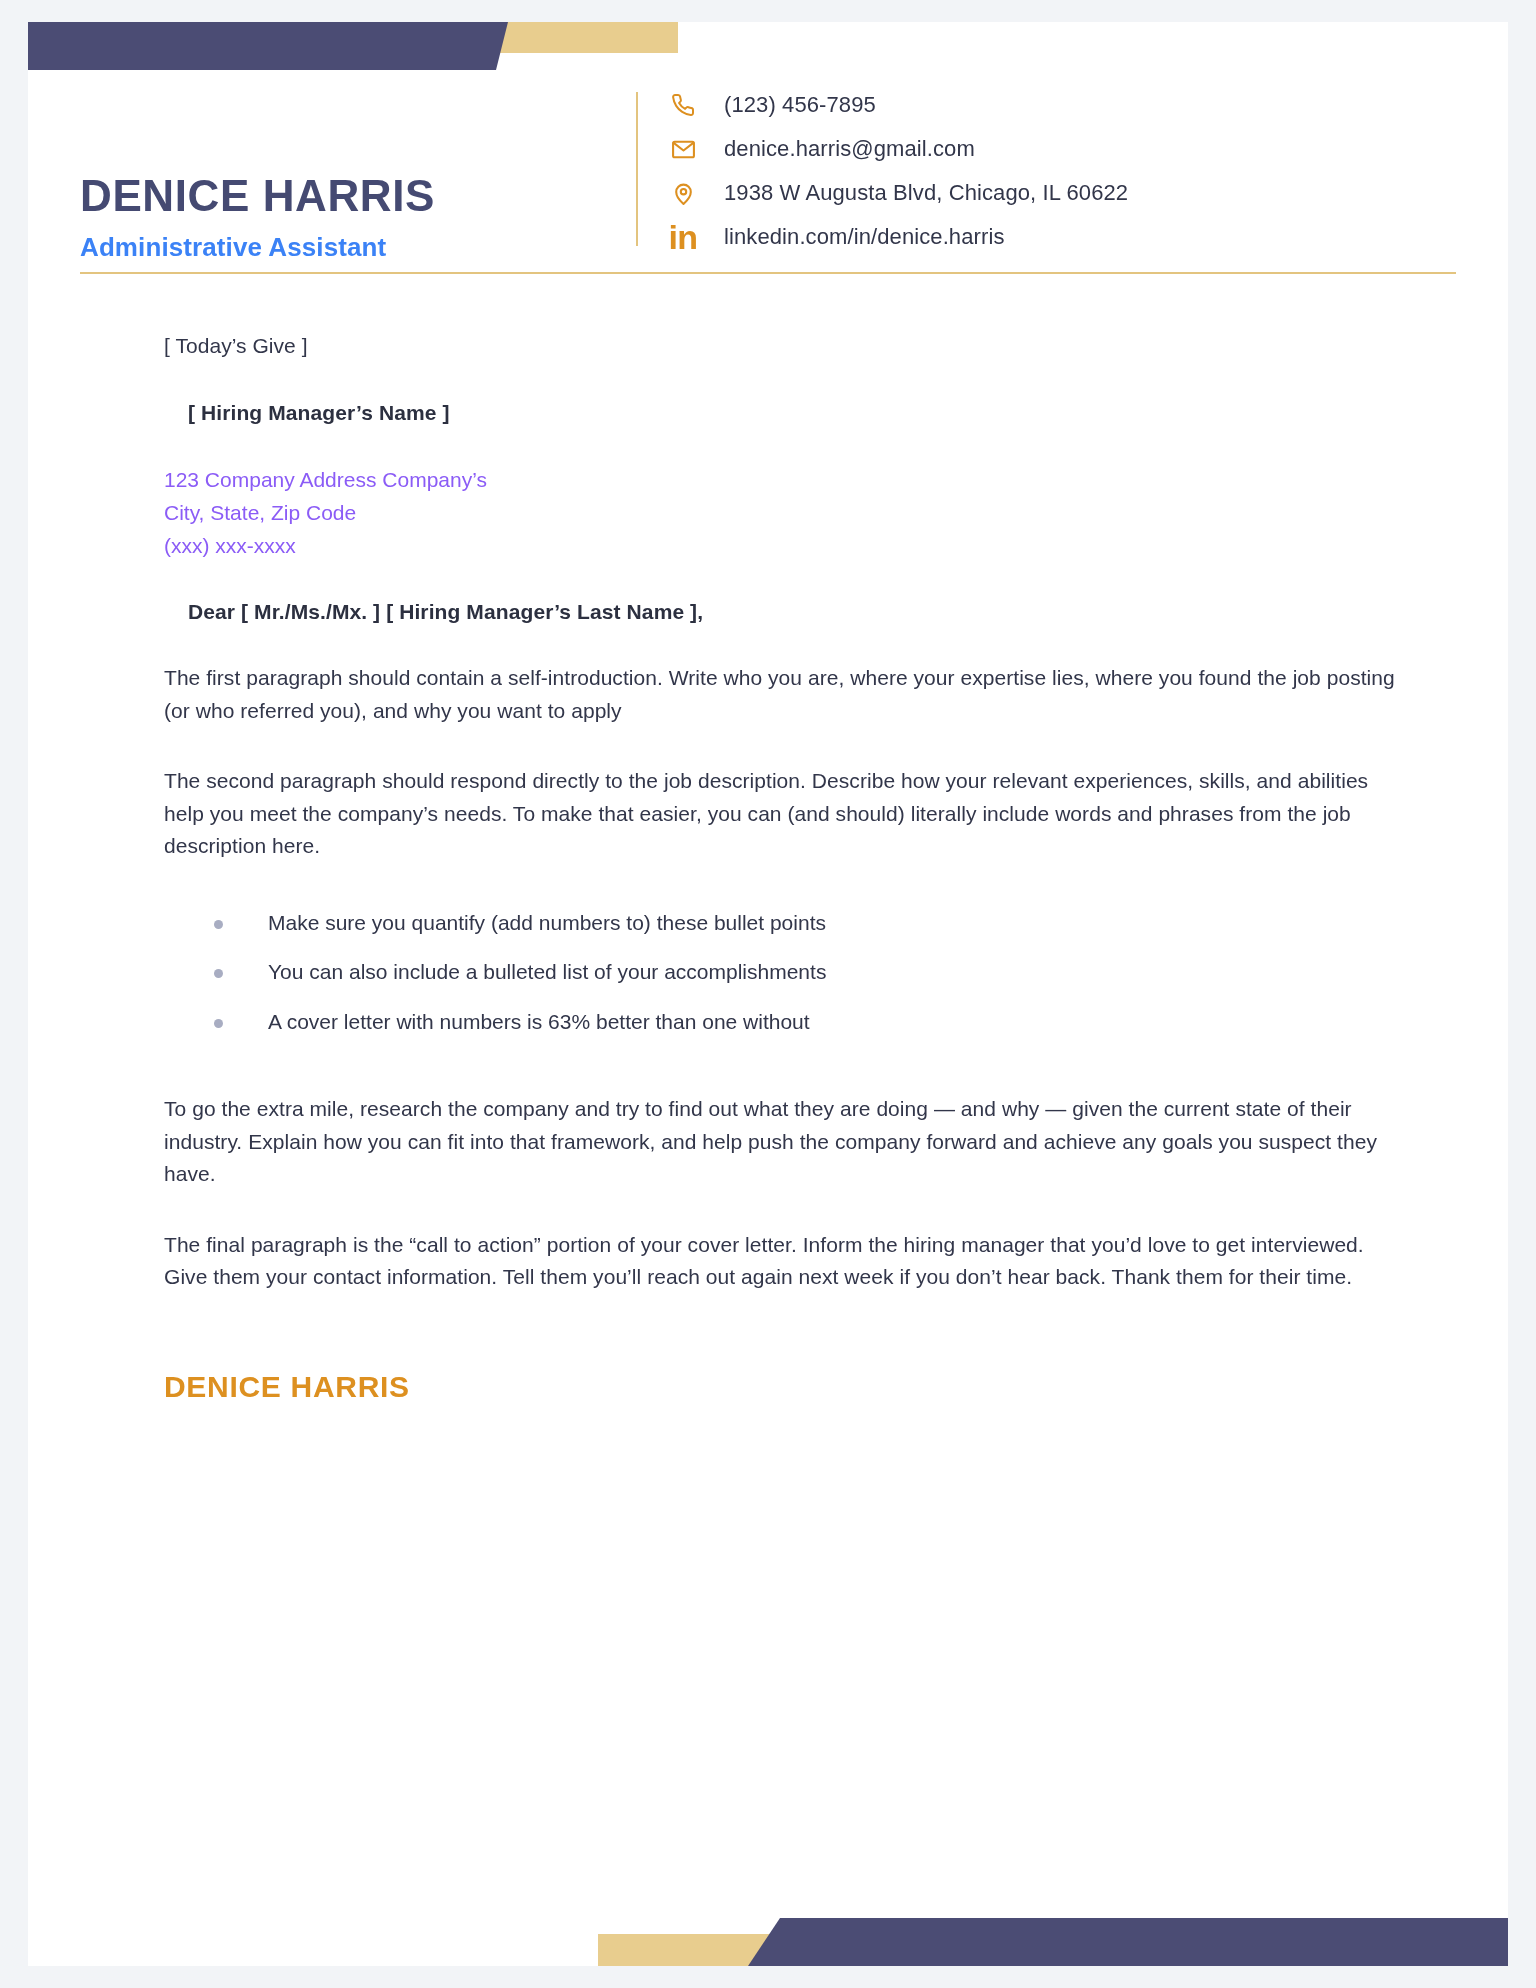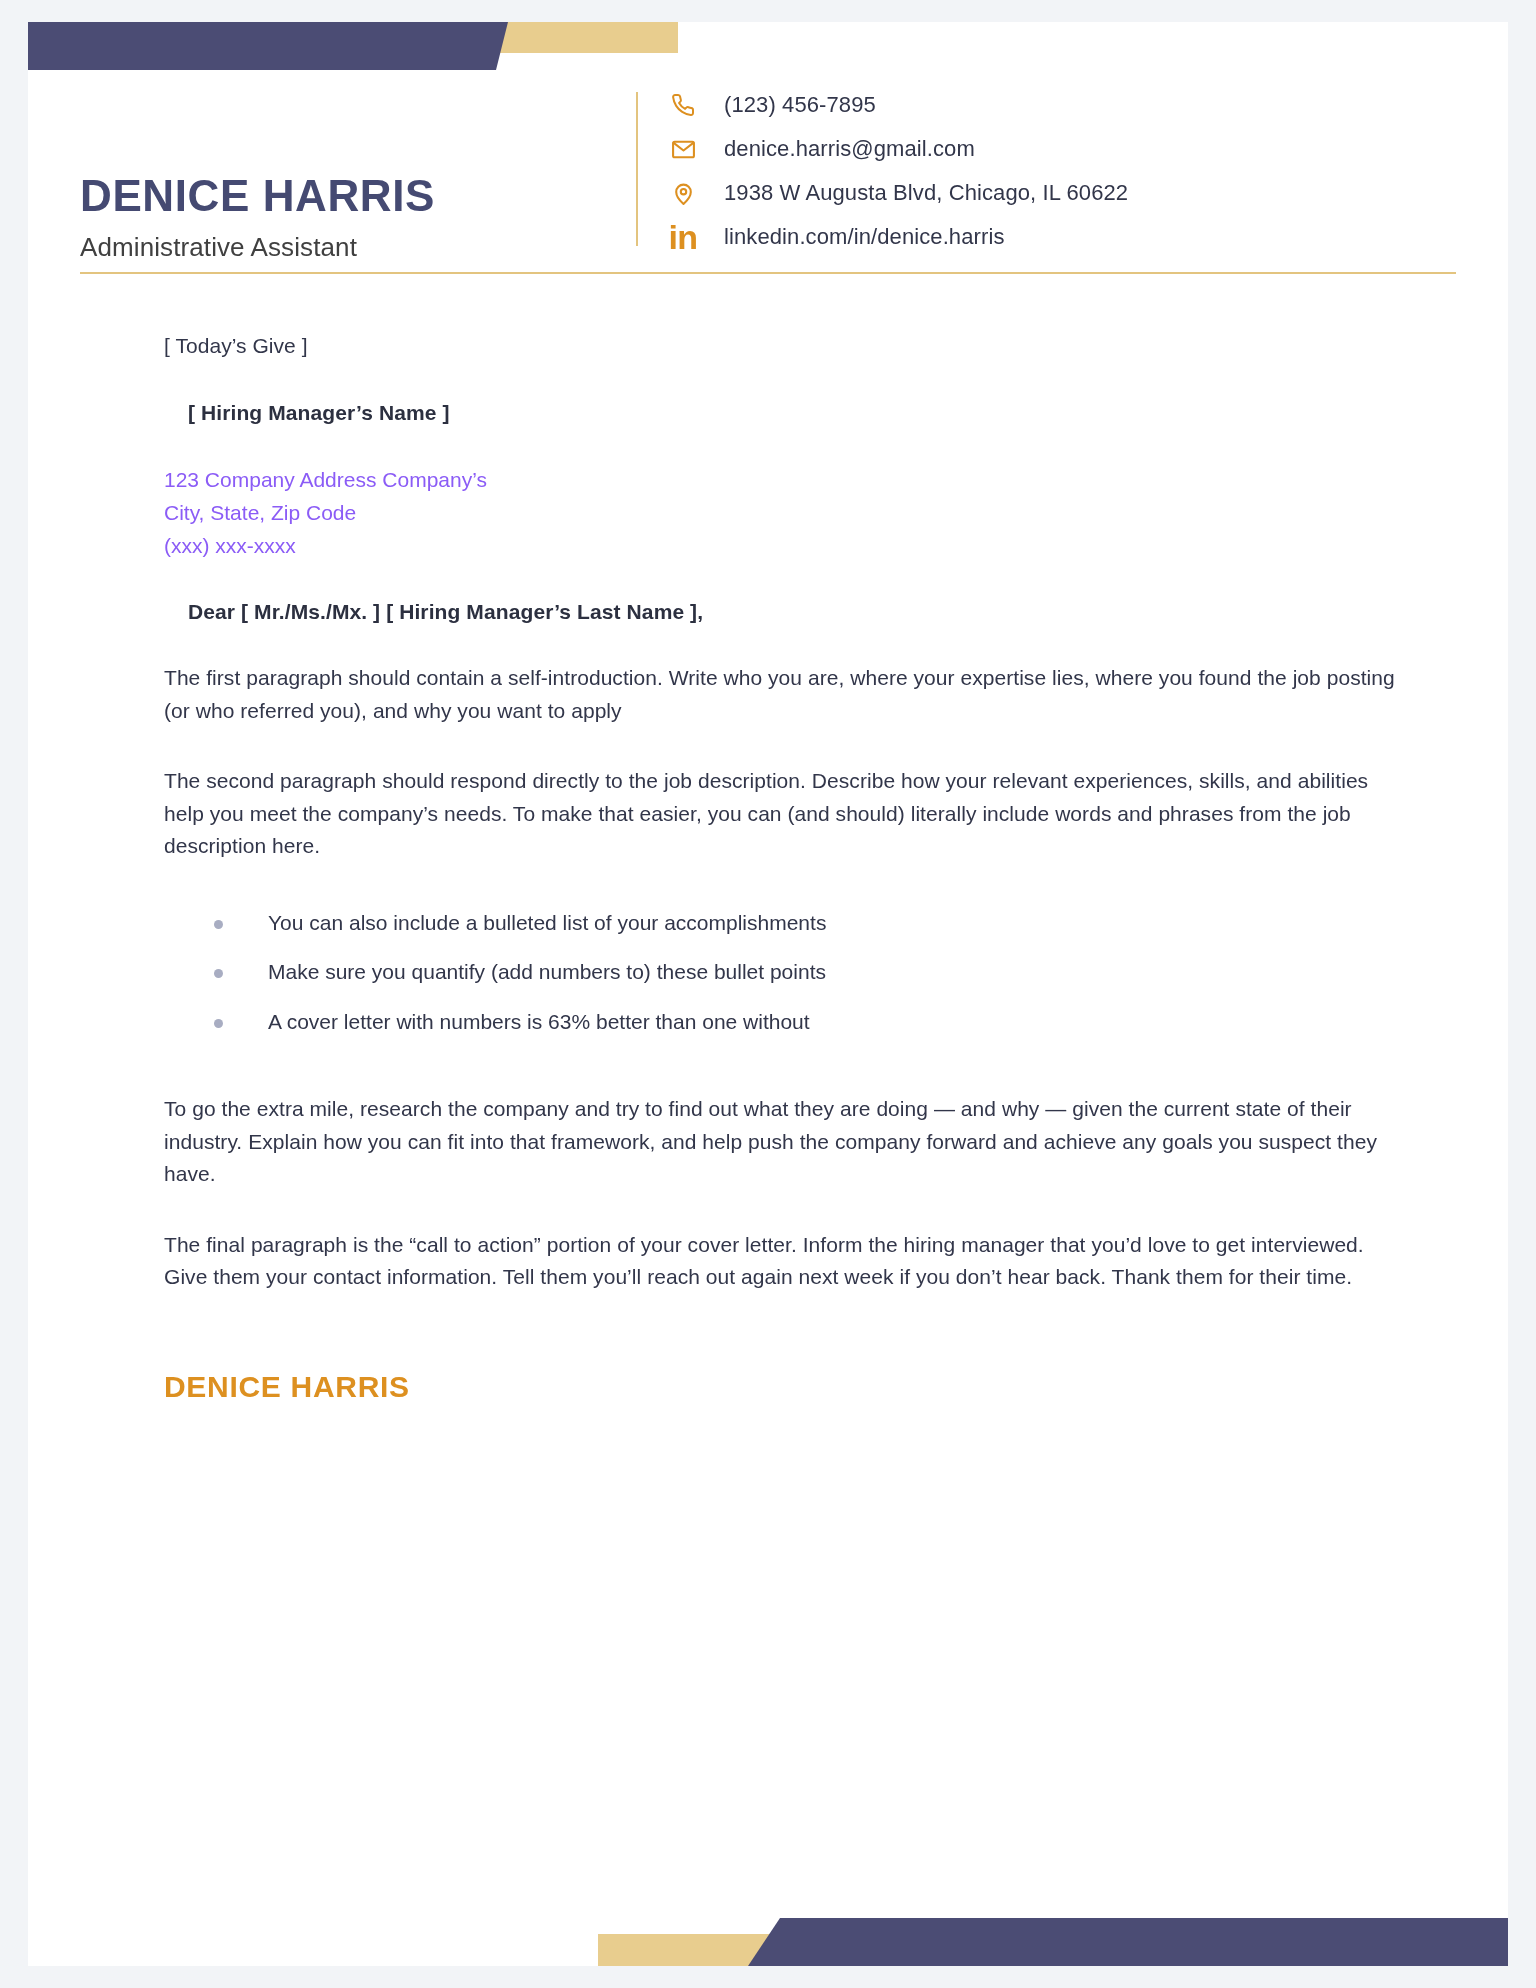--- a/index.html
+++ b/index.html
@@ -97,22 +97,22 @@
   .full-name {
     font-size: 44px;
     font-weight: bold;
     letter-spacing: 0.6px;
     color: #454a72;
     line-height: 1.08;
   }
   .job-title {
     margin-top: 12px;
     font-size: 26px;
-    font-weight: normal;
-    color: #404040;
+    font-weight: bold;
+    color: #3b82f6;
     letter-spacing: 0.1px;
   }
 
   .contact-block {
     flex: 1;
     display: flex;
     padding-top: 28px;
   }
   .contact-rule {
     width: 2px;
@@ -311,22 +311,22 @@
 
     <p>The first paragraph should contain a self-introduction. Write who you are, where your expertise lies, where you found the job posting (or who referred you), and why you want to apply</p>
 
     <div class="gap-md"></div>
 
     <p>The second paragraph should respond directly to the job description. Describe how your relevant experiences, skills, and abilities help you meet the company’s needs. To make that easier, you can (and should) literally include words and phrases from the job description here.</p>
 
     <div class="gap-lg"></div>
 
     <ul class="bullets">
+      <li>Make sure you quantify (add numbers to) these bullet points</li>
       <li>You can also include a bulleted list of your accomplishments</li>
-      <li>Make sure you quantify (add numbers to) these bullet points</li>
       <li>A cover letter with numbers is 63% better than one without</li>
     </ul>
 
     <div class="gap-md"></div>
 
     <p>To go the extra mile, research the company and try to find out what they are doing — and why — given the current state of their industry. Explain how you can fit into that framework, and help push the company forward and achieve any goals you suspect they have.</p>
 
     <div class="gap-md"></div>
 
     <p>The final paragraph is the “call to action” portion of your cover letter. Inform the hiring manager that you’d love to get interviewed. Give them your contact information. Tell them you’ll reach out again next week if you don’t hear back. Thank them for their time.</p>

